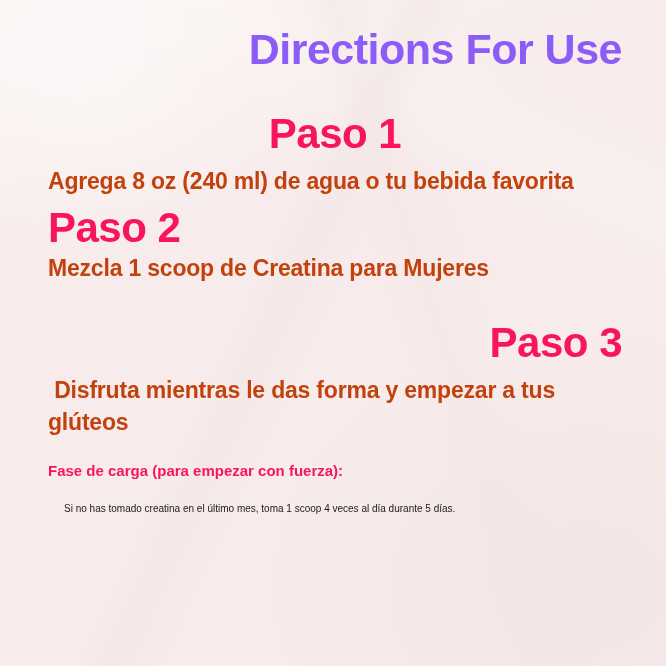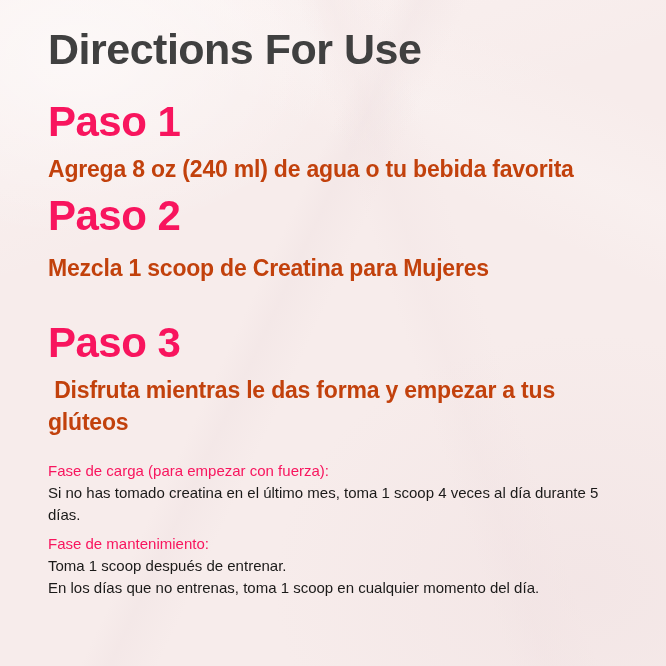--- a/index.html
+++ b/index.html
@@ -26,59 +26,59 @@
     width: 666px;
     height: 666px;
     padding: 0 44px 0 48px;
   }
   .title {
     margin: 26px 0 0 0;
     font-size: 43px;
     line-height: 1.1;
     font-weight: bold;
     letter-spacing: -0.5px;
-    text-align: left;
-    color: #404040;
+    text-align: right;
+    color: #8b5cf6;
   }
   .step-label {
     margin: 0;
     font-size: 42px;
     line-height: 1.1;
     font-weight: bold;
     letter-spacing: -0.5px;
     color: #f8155e;
   }
-  .step-1 .step-label { margin-top: 26px; }
+  .step-1 .step-label { margin-top: 38px; text-align: center; }
   .step-2 .step-label { margin-top: 8px; }
-  .step-3 .step-label { margin-top: 36px; }
+  .step-3 .step-label { margin-top: 36px; text-align: right; }
   .step-text {
     margin: 8px 0 0 0;
     max-width: 548px;
     font-size: 23px;
     line-height: 32px;
     font-weight: bold;
     letter-spacing: -0.2px;
     white-space: pre-wrap;
     color: #c2410c;
   }
-  .step-2 .step-text { margin-top: 12px; }
+  .step-2 .step-text { margin-top: 0; }
   .phases {
     margin-top: 22px;
   }
   .phase-label {
     margin: 0;
     font-size: 15px;
     line-height: 22px;
-    font-weight: normal;
+    font-weight: bold;
     color: #f8155e;
   }
   .phase-line {
-    margin: 0;
+    margin: 16px;
     max-width: 578px;
-    font-size: 15px;
+    font-size: 10px;
     line-height: 22px;
     font-weight: normal;
     color: #1b1a19;
   }
   .phase-2 { margin-top: 7px; }
 </style>
 </head>
 <body>
 
 <div class="sheet">
@@ -100,21 +100,16 @@
     <p class="step-text"> Disfruta mientras le das forma y empezar a tus glúteos</p>
   </section>
 
   <section class="phases">
 
     <div class="phase phase-1">
       <p class="phase-label">Fase de carga (para empezar con fuerza):</p>
       <p class="phase-line">Si no has tomado creatina en el último mes, toma 1 scoop 4 veces al día durante 5 días.</p>
     </div>
 
-    <div class="phase phase-2">
-      <p class="phase-label">Fase de mantenimiento:</p>
-      <p class="phase-line">Toma 1 scoop después de entrenar.</p>
-      <p class="phase-line">En los días que no entrenas, toma 1 scoop en cualquier momento del día.</p>
-    </div>
 
   </section>
 
 </div>
 
 </body></html>

